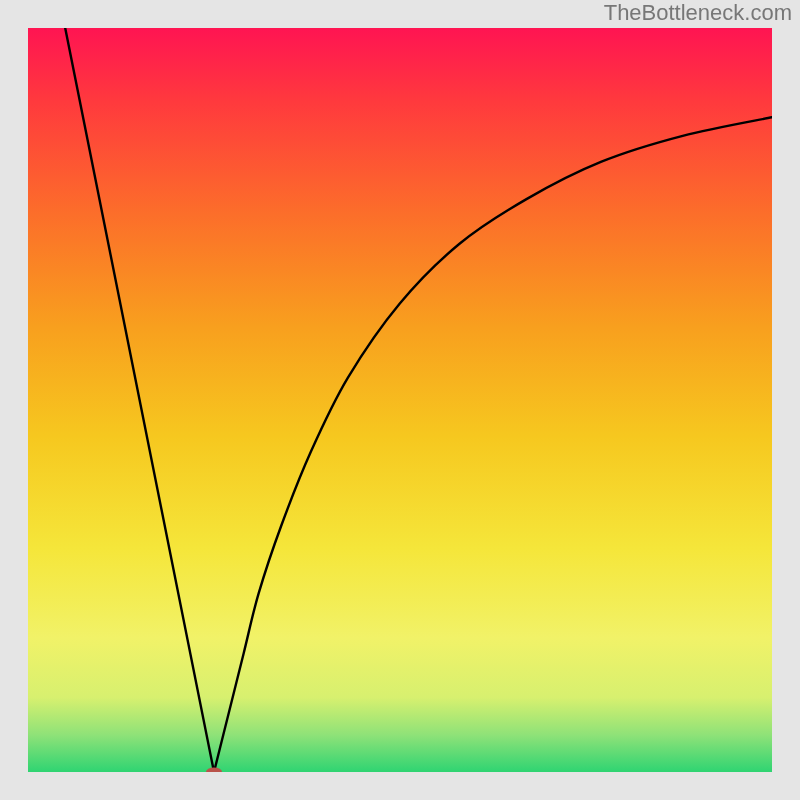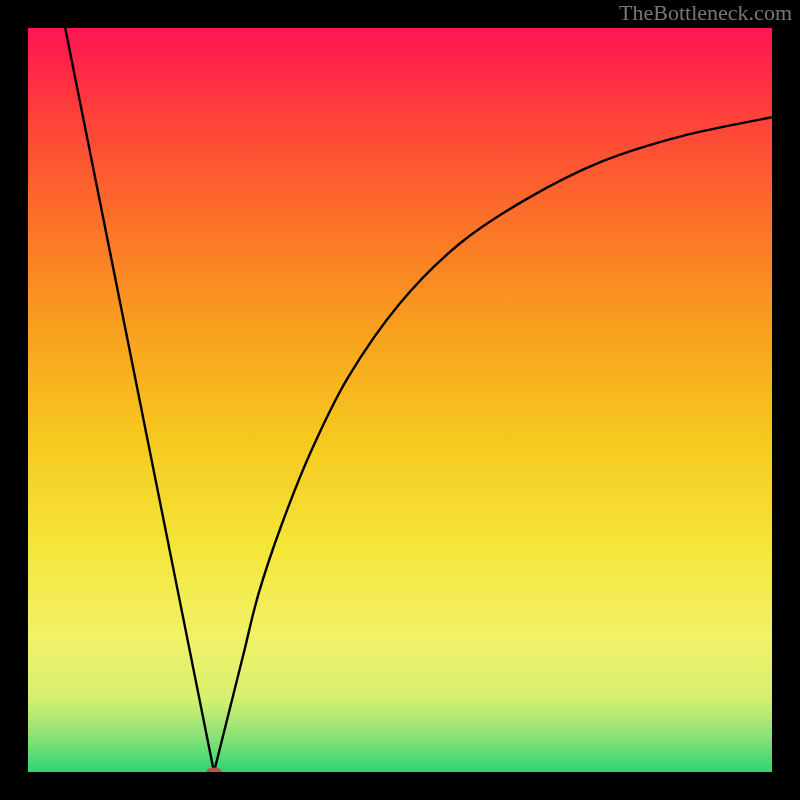--- a/index.html
+++ b/index.html
@@ -8,22 +8,21 @@
     width: 800px;
     height: 800px;
     overflow: hidden;
     background: #fff;
     font-family: Arial, Helvetica, sans-serif;
   }
   .outer {
     position: relative;
     width: 800px;
     height: 800px;
-    background: #000000;
-    font-family: Liberation Serif, serif;
+    background: #e5e5e5;
   }
   .watermark {
     position: absolute;
     top: 0;
     right: 8px;
     color: #777;
     font-size: 22px;
     z-index: 20;
     user-select: none;
   }

